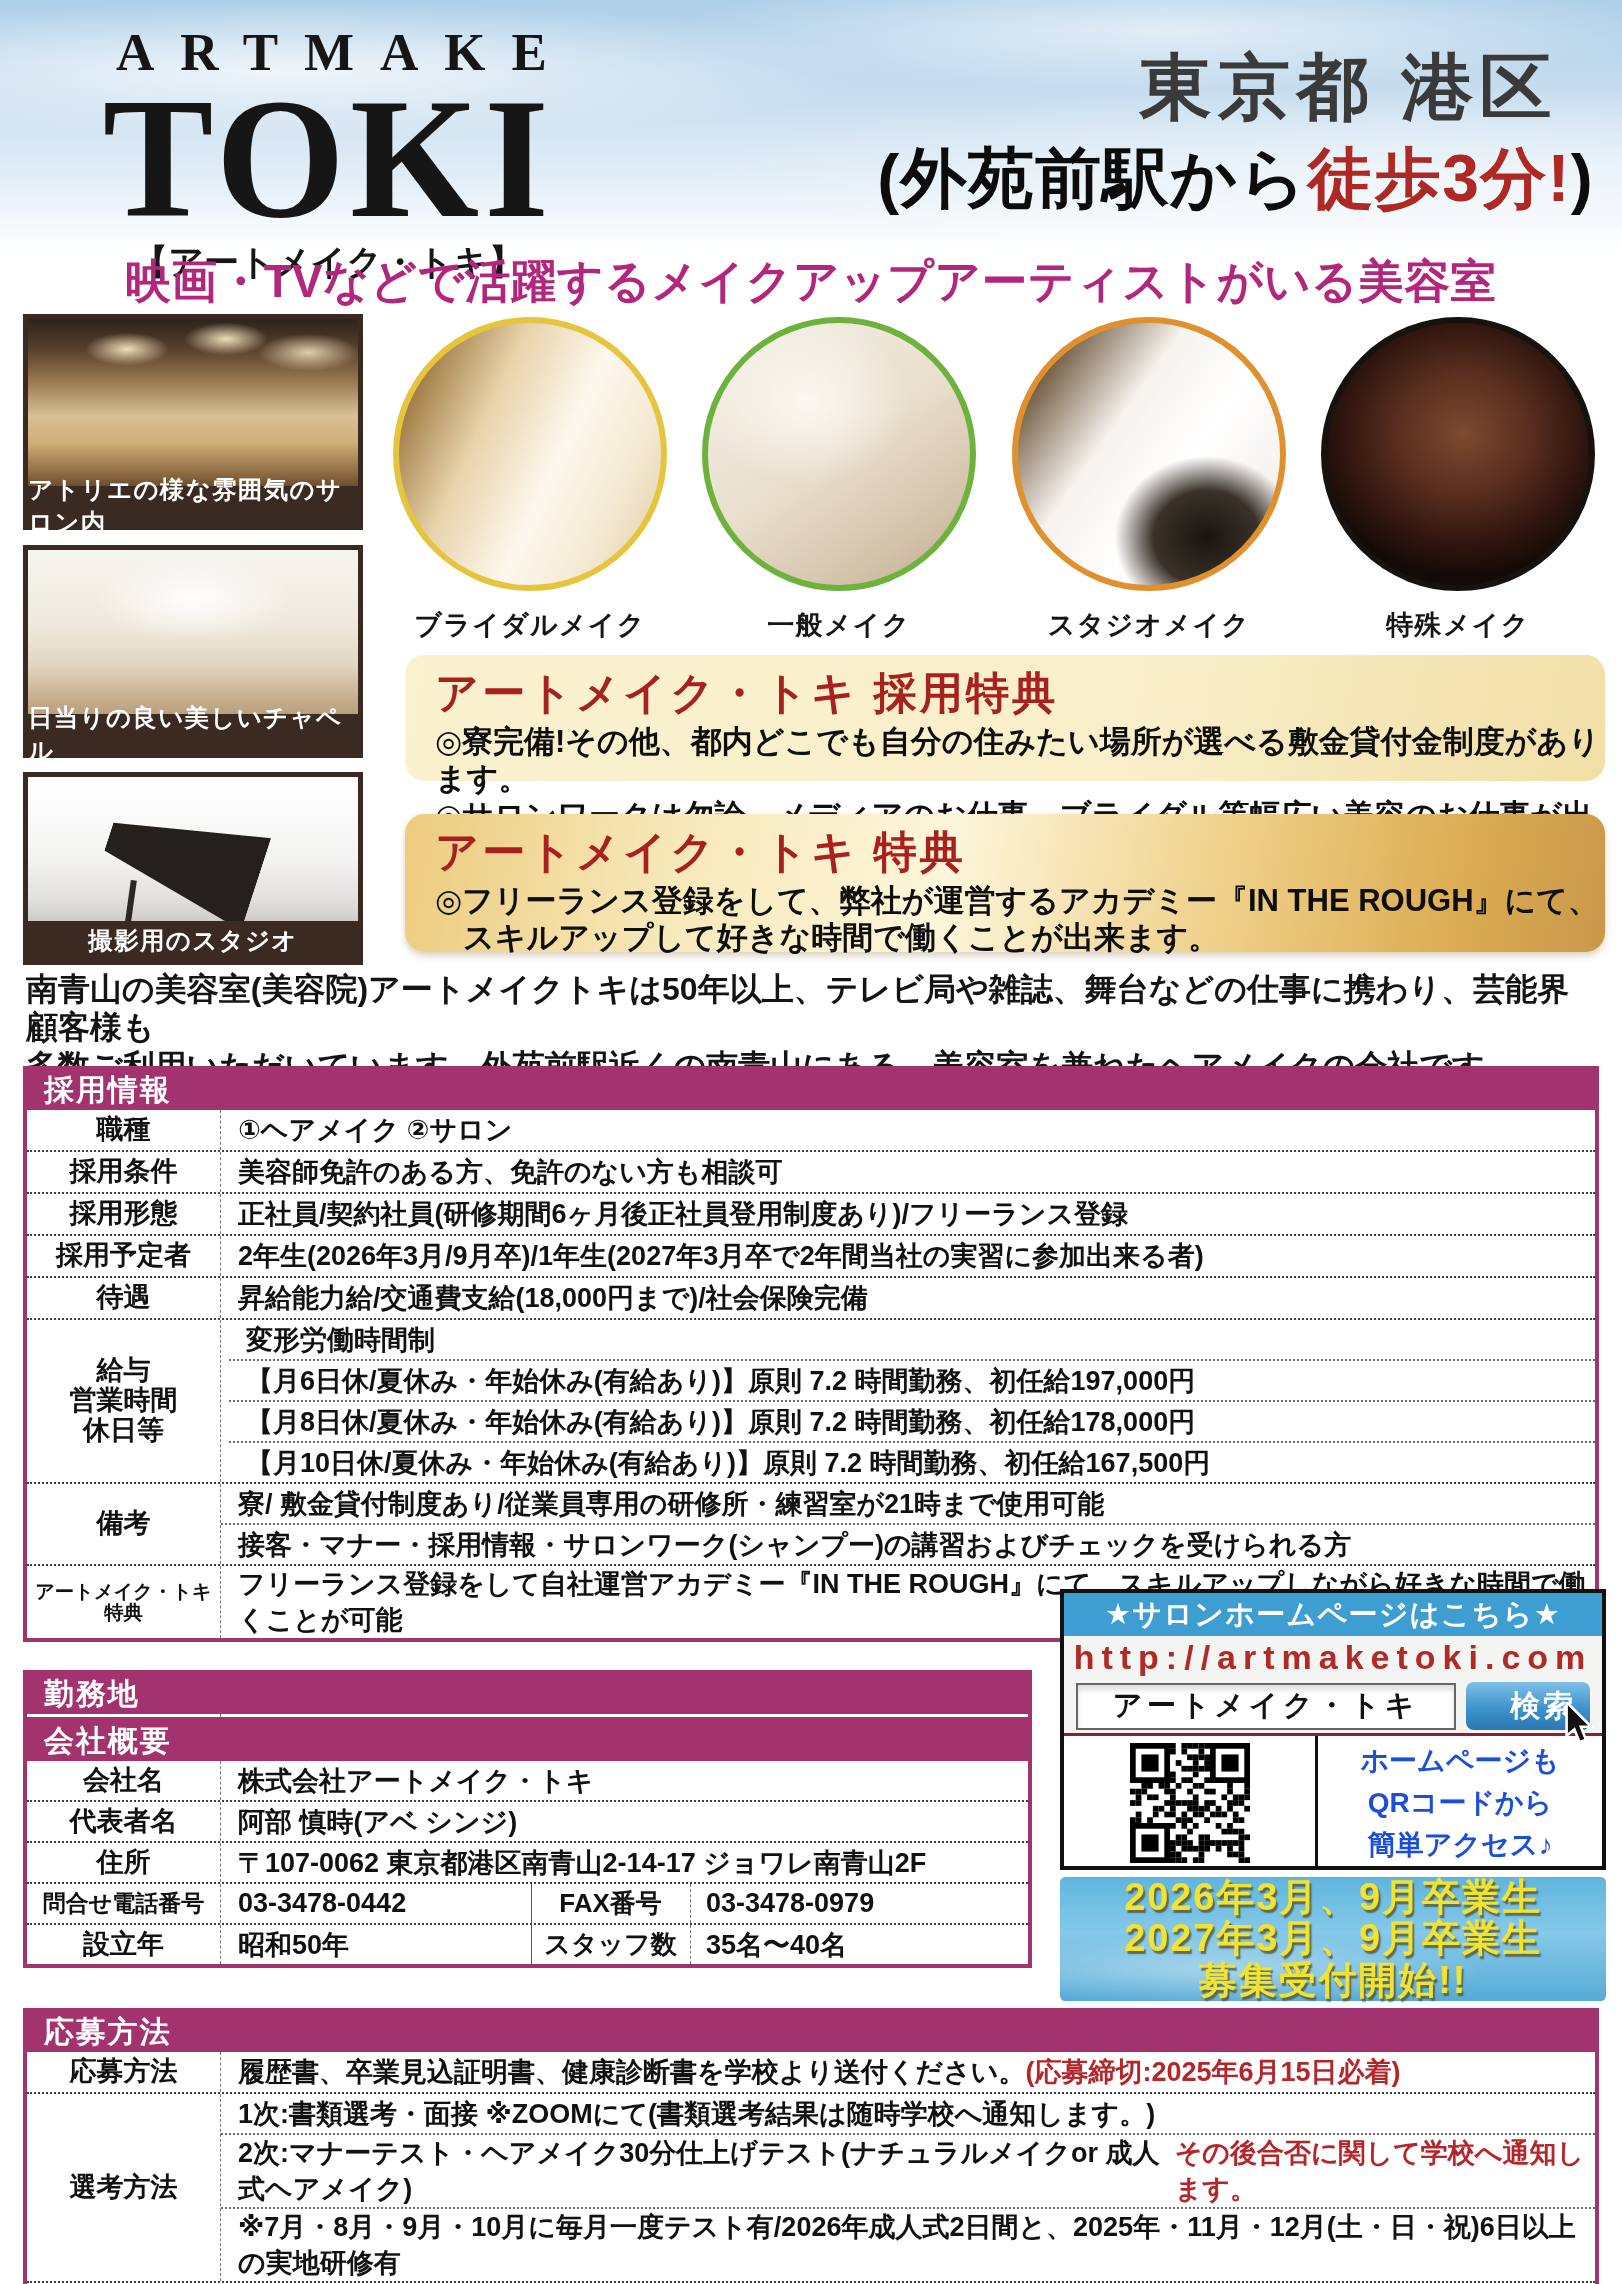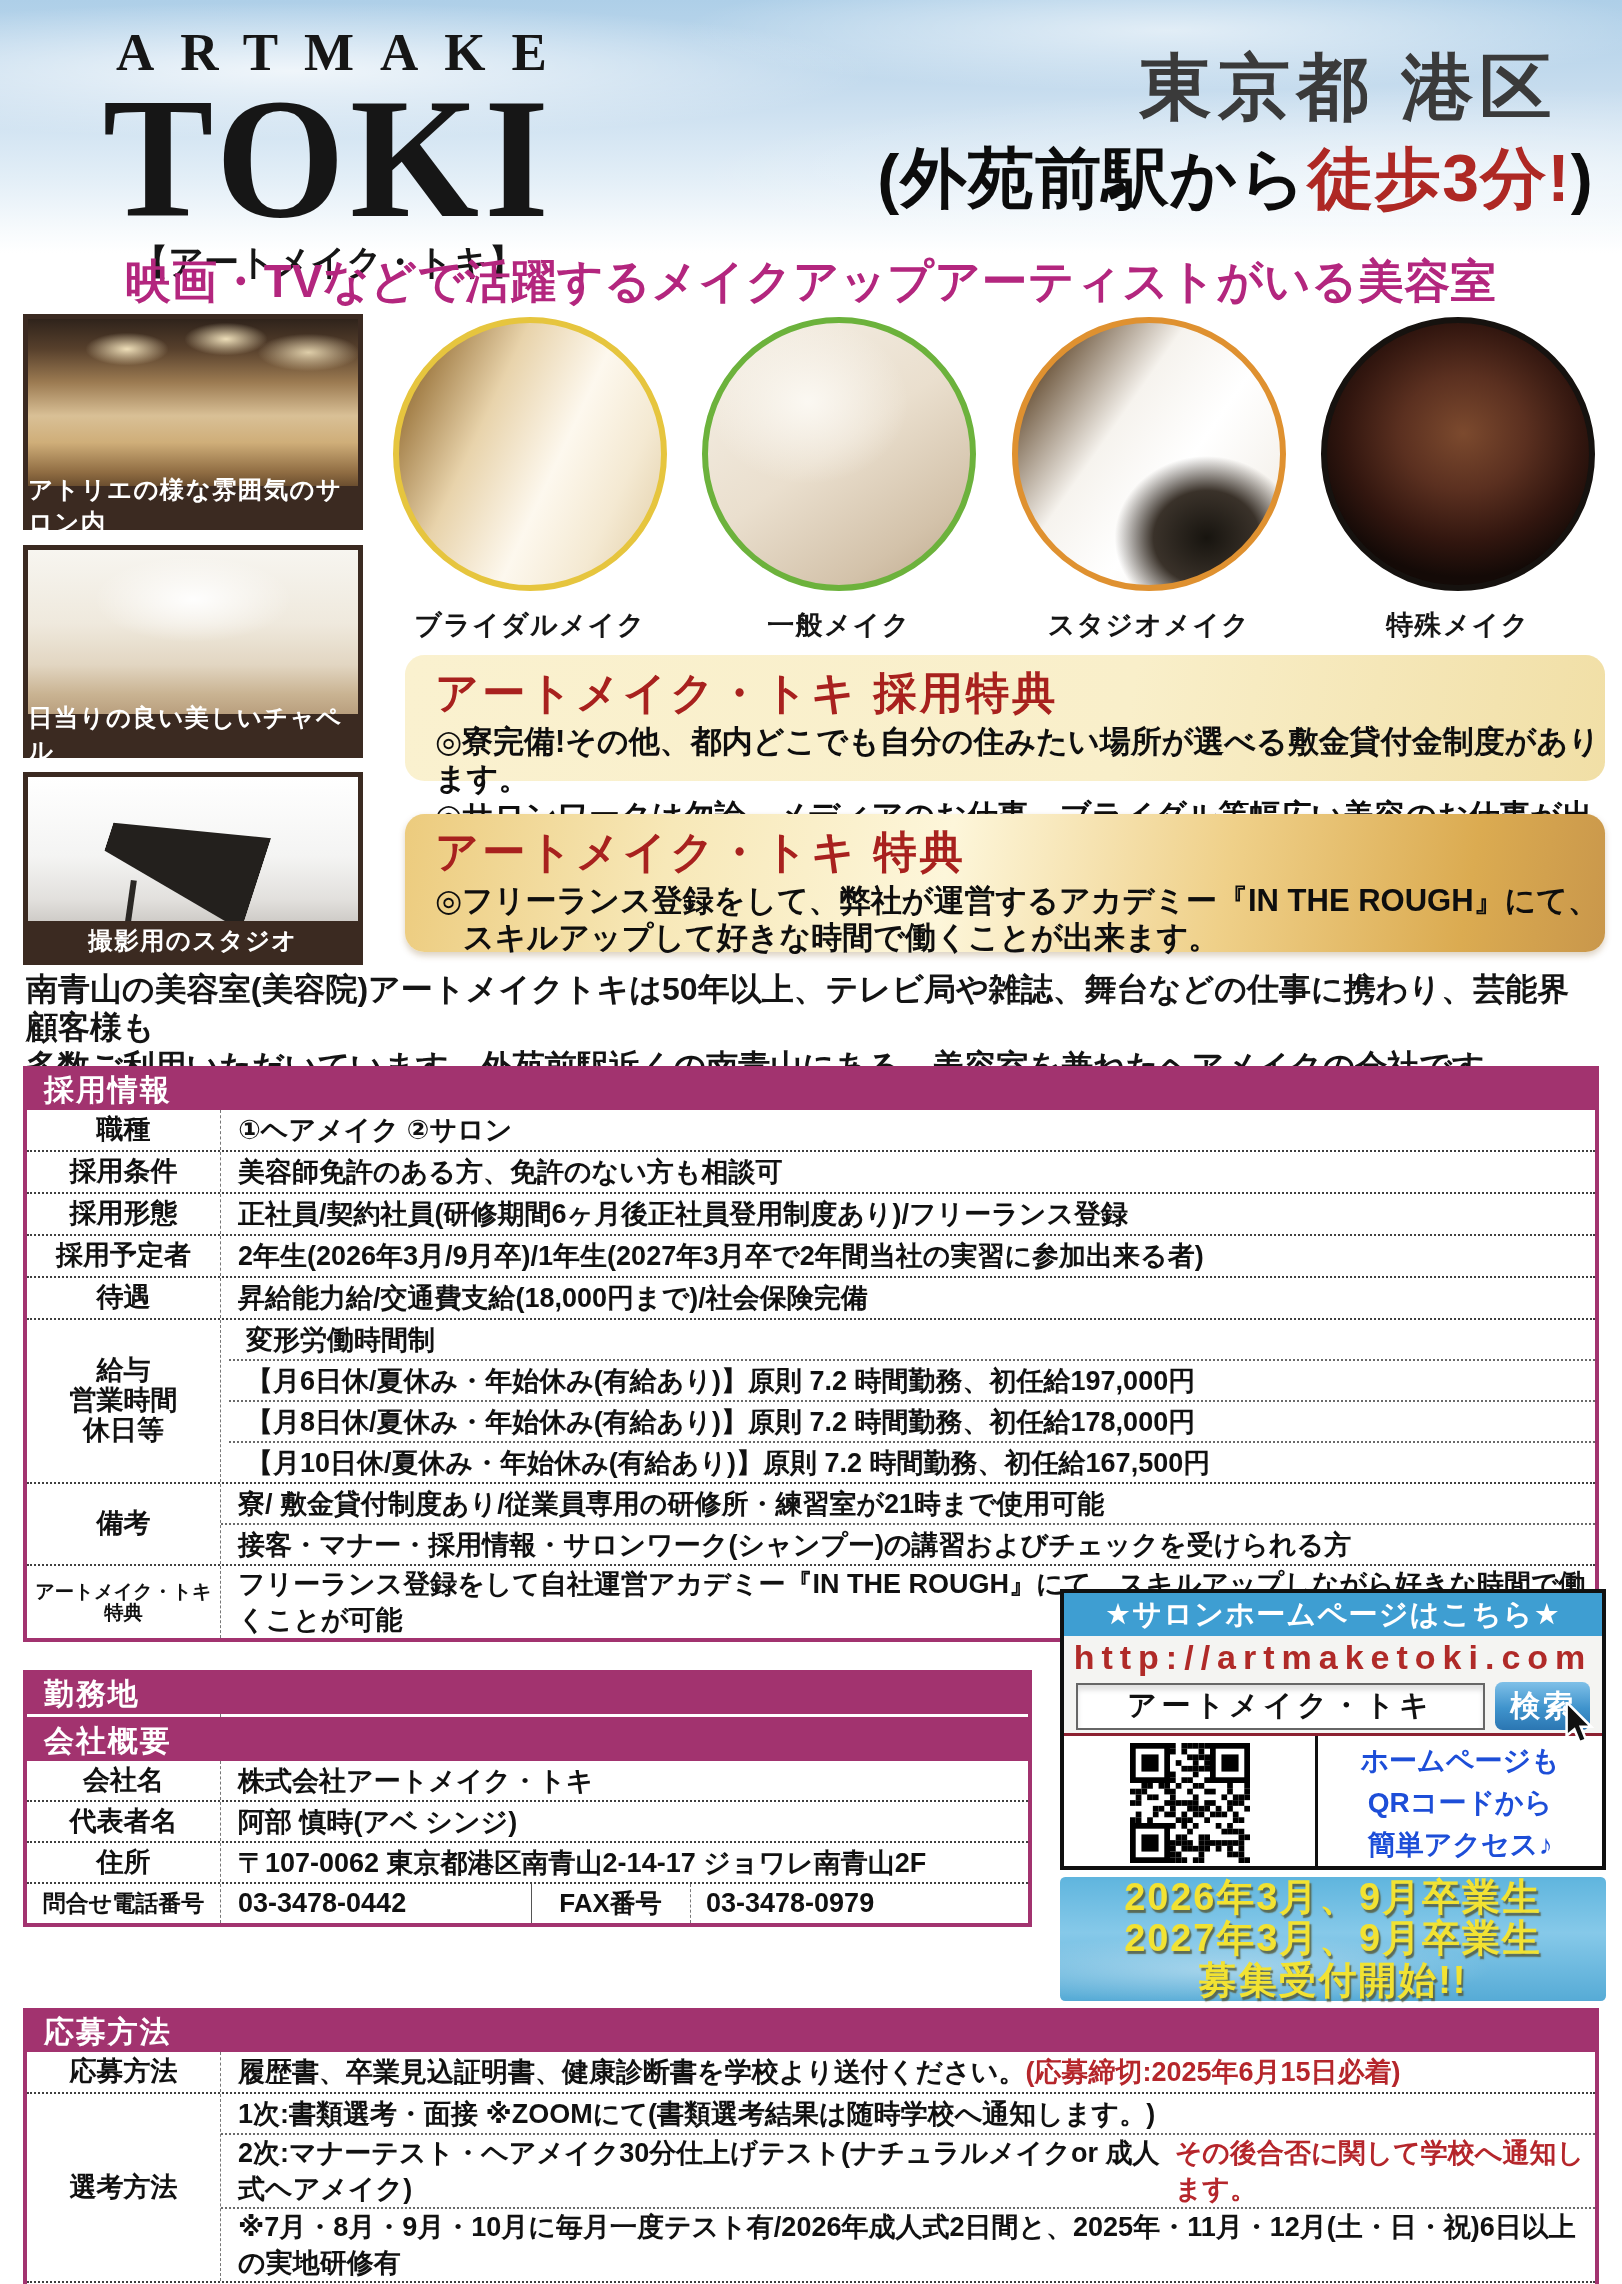--- a/index.html
+++ b/index.html
@@ -105,21 +105,21 @@
   #webpanel{left:1060px;top:1589px;width:546px;height:281px;box-sizing:border-box;border:4.5px solid #101010;background:#fff;}
   #web-bar{height:43px;background:#3e9ed2;color:#fff;font-size:29px;font-weight:800;
            display:flex;align-items:center;justify-content:center;letter-spacing:1.3px;}
   #web-url{height:43px;display:flex;align-items:center;justify-content:center;background:#f4f4f2;
            color:#b02a28;font-size:34px;font-weight:800;letter-spacing:7px;}
   #web-search{height:54px;display:flex;align-items:center;padding:0 11.6px;background:#f4f4f2;position:relative;}
   #search-box{flex:1;height:43px;border:2.6px solid #666;background:#fff;box-shadow:inset 0 5.2px 5.2px rgba(0,0,0,.12);
               display:flex;align-items:center;justify-content:center;font-size:29px;font-weight:800;letter-spacing:4.5px;}
   #search-btn{width:95px;height:48px;margin-left:10.3px;border-radius:7.7px;
               background:linear-gradient(180deg,#7fc0e8 0%,#3f93cc 55%,#2b76b2 100%);
-              color:#fff;font-size:30px;font-weight:800;display:flex;align-items:center;justify-content:center;letter-spacing:2.6px;}
+              color:#fff;font-size:30px;font-weight:800;display:flex;align-items:center;justify-content:center;letter-spacing:2.6px;padding-left:29px;}
   #cursor{position:absolute;right:2.6px;bottom:-11.6px;}
   #web-qr{height:133px;border-top:3.9px solid #8c2030;display:flex;}
   #qr-cell{width:251px;flex:none;display:flex;align-items:center;justify-content:center;}
   #qr-divider{width:3.2px;background:#101010;}
   #qr-note{flex:1;display:flex;flex-direction:column;align-items:center;justify-content:center;
            font-size:28px;font-weight:700;line-height:1.5;color:#1d4ed8;}
 
   
   #gradbanner{left:1060px;top:1877px;width:546px;height:124px;border-radius:5.2px;
       background:
@@ -468,20 +468,28 @@
         </div>
     </div>
     <div class="trow" data-interactable="false">
       <div class="tlabel smalllabel" data-interactable="false">問合せ電話番号</div>
       <div class="tcontent splitrow">
         <span class="v1" data-interactable="false">03-3478-0442</span>
         <span class="sublabel" data-interactable="false">FAX番号</span>
         <span class="subvalue" data-interactable="false">03-3478-0979</span>
       </div>
     </div>
+    <div class="trow" data-interactable="false">
+      <div class="tlabel" data-interactable="false">設立年</div>
+      <div class="tcontent splitrow">
+        <span class="v1" data-interactable="false">昭和50年</span>
+        <span class="sublabel" data-interactable="false">スタッフ数</span>
+        <span class="subvalue" data-interactable="false">35名〜40名</span>
+      </div>
+    </div>
   </div>
 
   <div id="gradbanner" class="abs" data-interactable="false">
     <div data-interactable="false">2026年3月、9月卒業生</div>
     <div data-interactable="false">2027年3月、9月卒業生</div>
     <div data-interactable="false">募集受付開始!!</div>
   </div>
 
   <div id="apply" class="section abs" data-interactable="false">
     <div class="sbar" data-interactable="false">応募方法</div>

